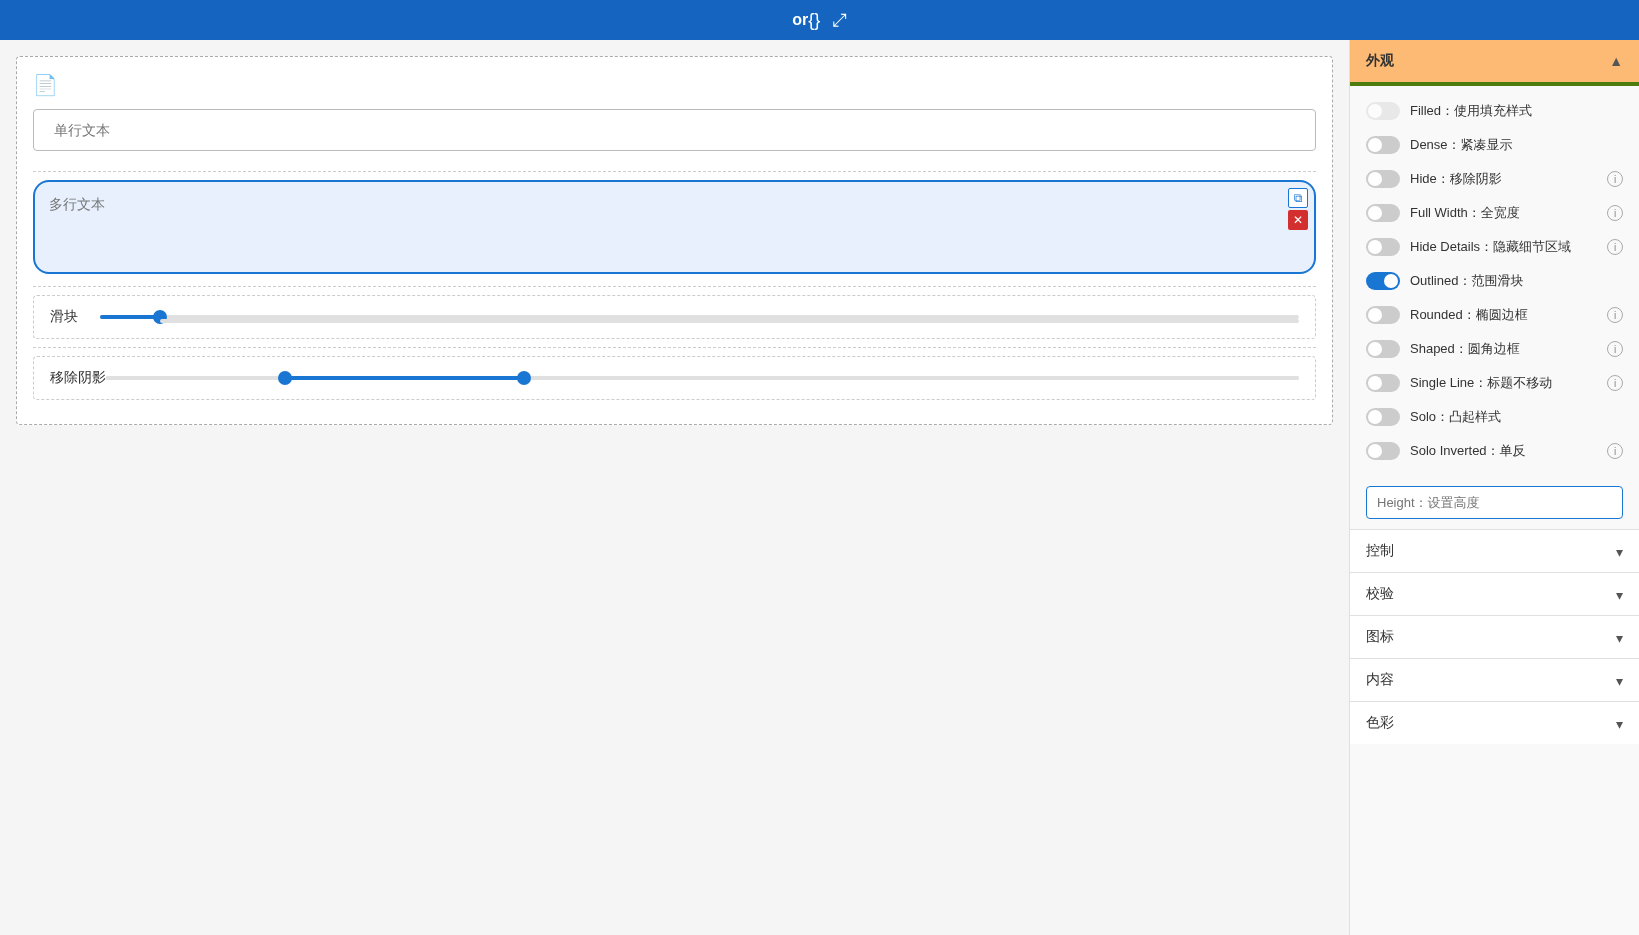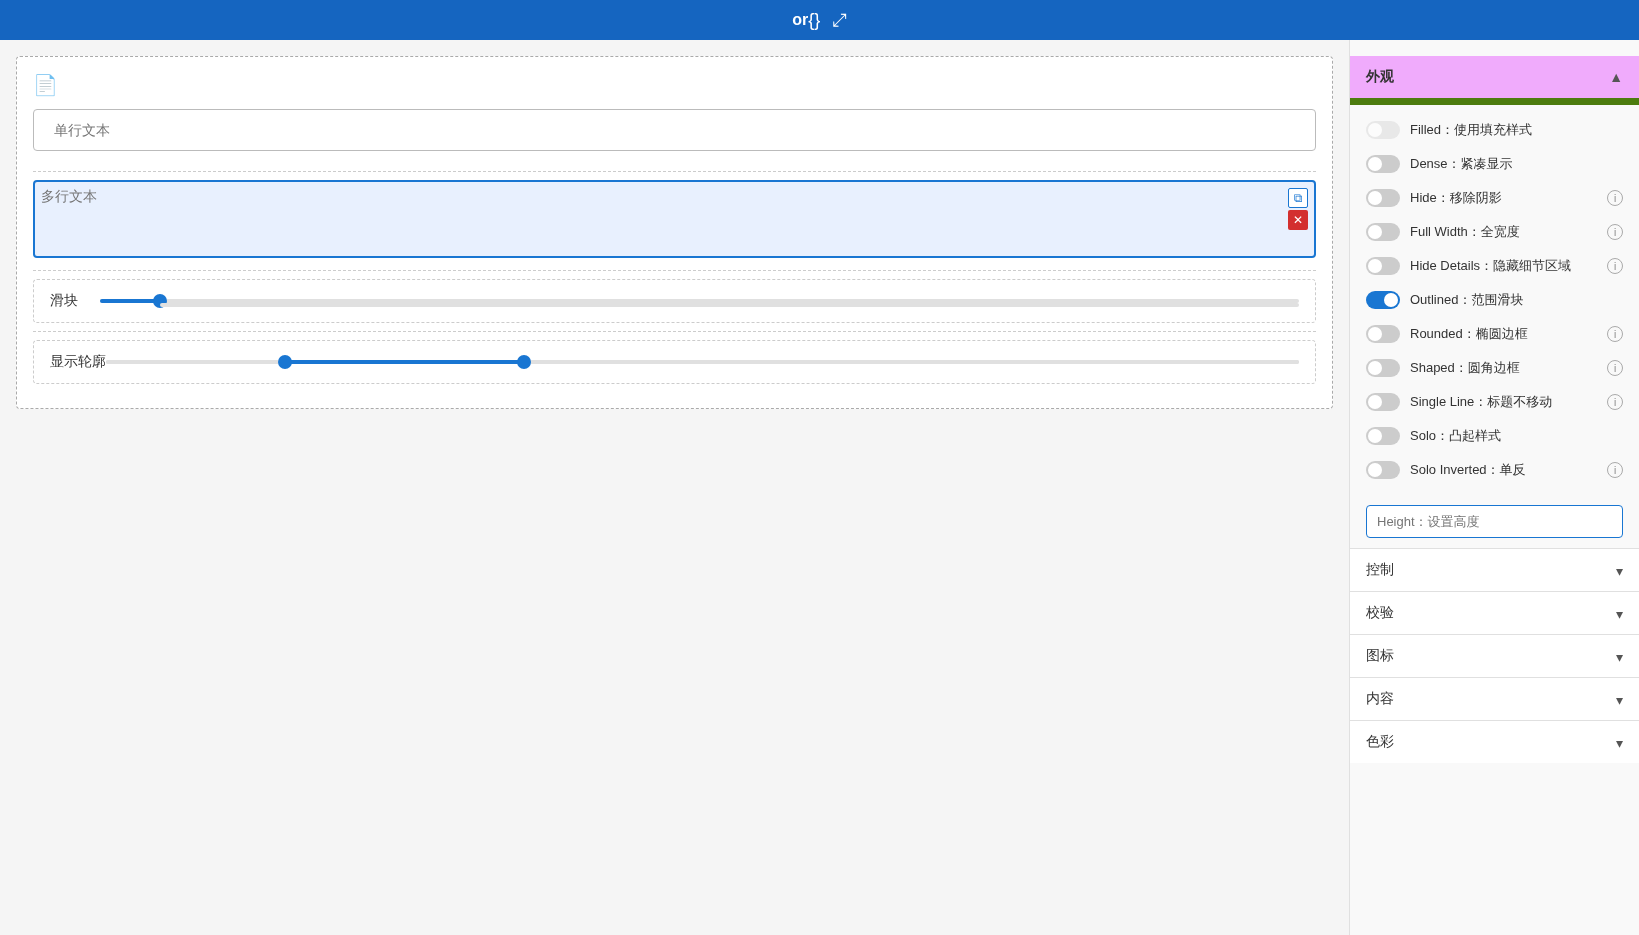--- a/index.html
+++ b/index.html
@@ -85,23 +85,23 @@
 
     .section-divider {
       border: none;
       border-top: 1px dashed #ccc;
       margin: 8px 0;
     }
 
     
     .multiline-section {
       border: 2px solid #1976d2;
-      border-radius: 4px;
+      border-radius: 16px;
       background: #e8f0fe;
-      padding: 0;
+      padding: 8px;
       position: relative;
       margin-bottom: 12px;
     }
     .multiline-textarea {
       width: 100%;
       border: none;
       background: transparent;
       resize: none;
       font-size: 14px;
       color: #888;
@@ -185,24 +185,23 @@
       border-left: 1px solid #e0e0e0;
       overflow-y: auto;
       flex-shrink: 0;
     }
 
     .section-header {
       display: flex;
       align-items: center;
       justify-content: space-between;
       padding: 12px 16px;
-      background: #f0abfc;
-      border-bottom: 7px solid #4d7c0f;
-      cursor: pointer;
-      margin-top: 16px;
+      background: #fdba74;
+      border-bottom: 4px solid #4d7c0f;
+      cursor: pointer;
     }
     .section-header-title {
       font-size: 14px;
       font-weight: 600;
       color: #333;
     }
     .section-chevron {
       font-size: 14px;
       color: #555;
     }
@@ -348,21 +347,21 @@
             </div>
           </div>
         </div>
       </div>
 
       <hr class="section-divider">
 
       
       <div class="slider-section">
         <div class="slider-row">
-          <span class="slider-label">显示轮廓</span>
+          <span class="slider-label">移除阴影</span>
           <div style="flex:1; position:relative;">
             <div class="slider-track">
 
               <div style="position:absolute; top:0; left:0; right:0; height:4px; background:#e0e0e0; border-radius:2px;"></div>
 
               <div style="position:absolute; top:0; left:15%; width:20%; height:4px; background:#1976d2; border-radius:2px;"></div>
 
               <div class="slider-thumb" style="left: calc(15% - 7px);"></div>
 
               <div class="slider-thumb" style="left: calc(35% - 7px);"></div>

